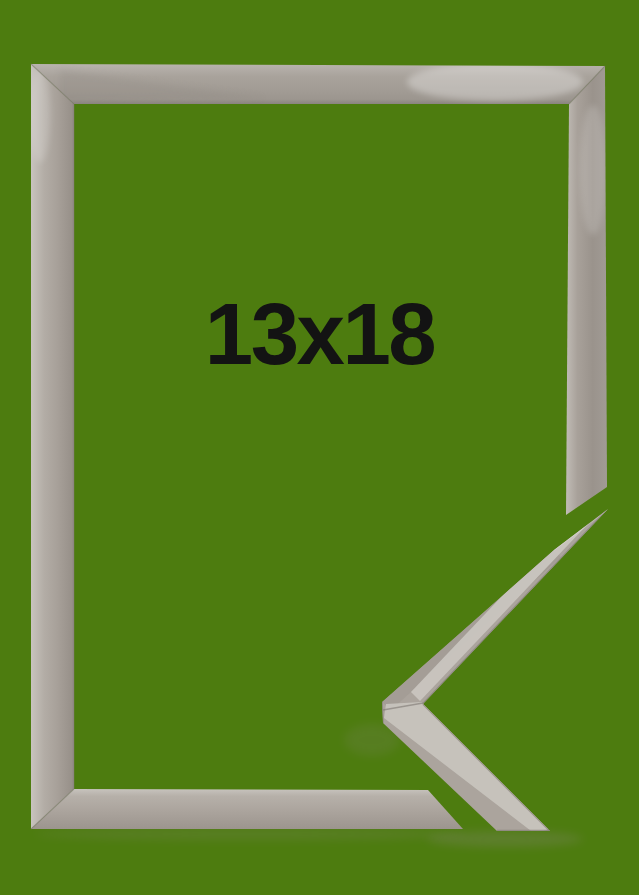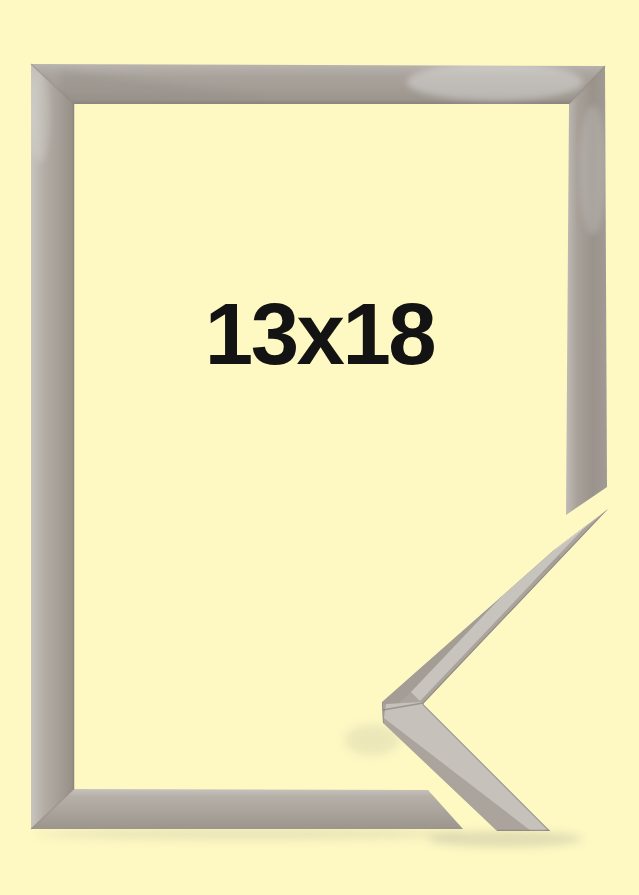--- a/index.html
+++ b/index.html
@@ -6,21 +6,21 @@
     margin: 0;
     padding: 0;
     background: #f1f1f2;
     font-family: "Liberation Sans", sans-serif;
   }
   .stage {
     position: relative;
     width: 639px;
     height: 895px;
     margin: 0 auto;
-    background: #fef9c3;
+    background: #4d7c0f;
     overflow: hidden;
   }
   .stage svg {
     position: absolute;
     top: 0;
     left: 0;
     display: block;
   }
   .size-label {
     position: absolute;

